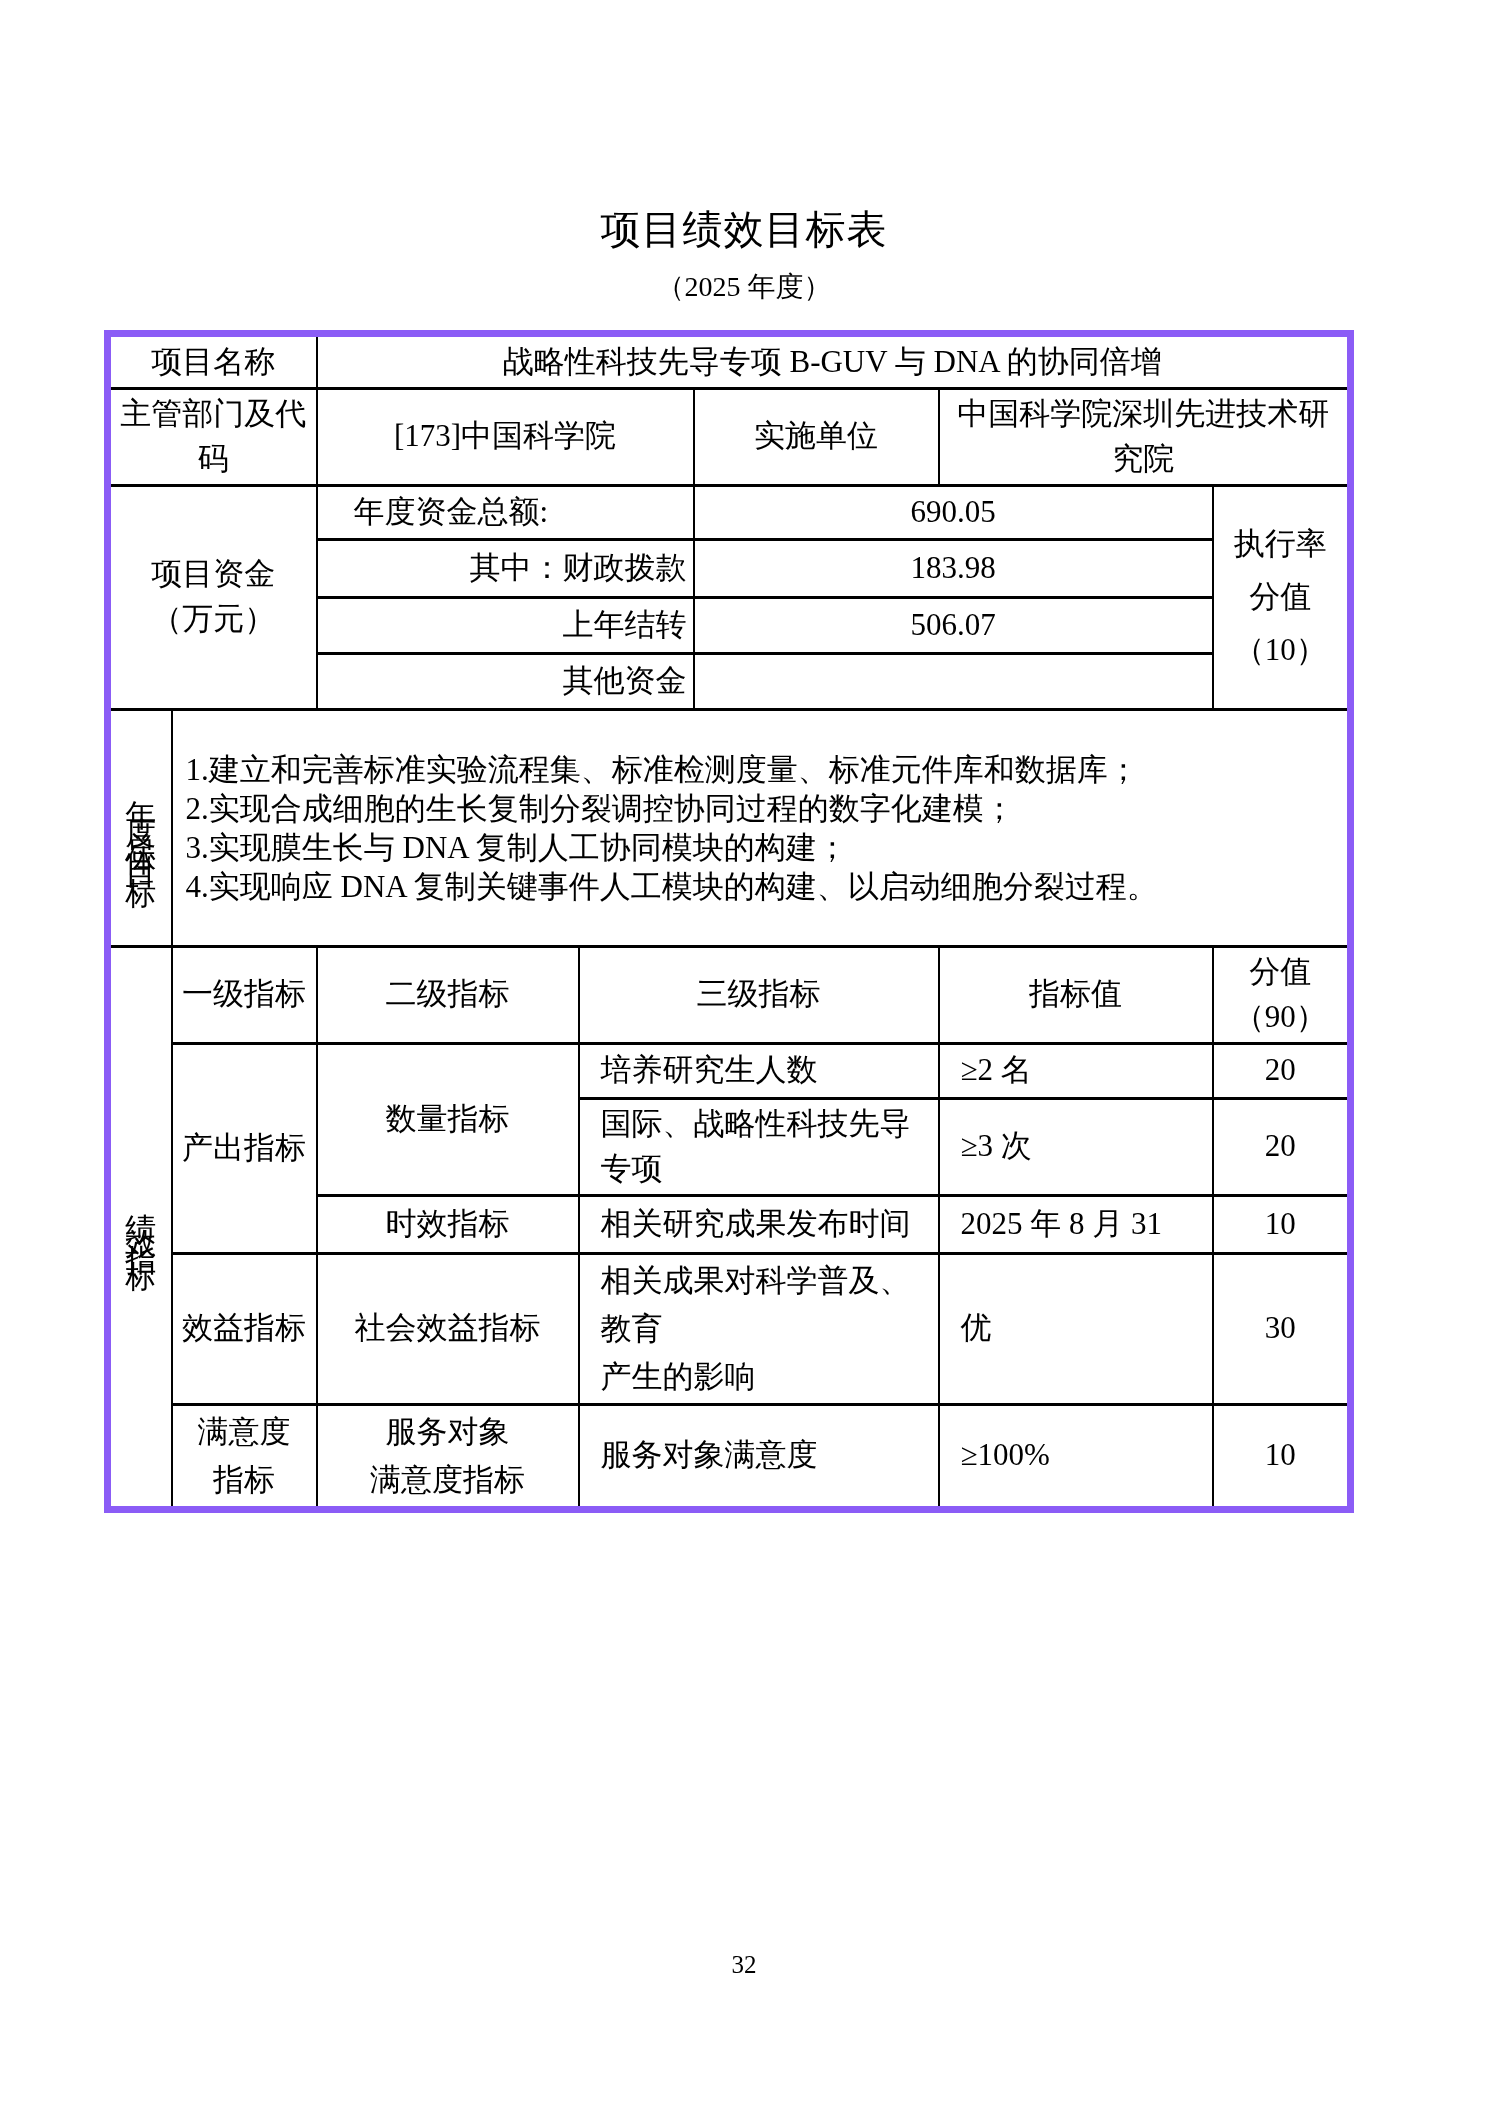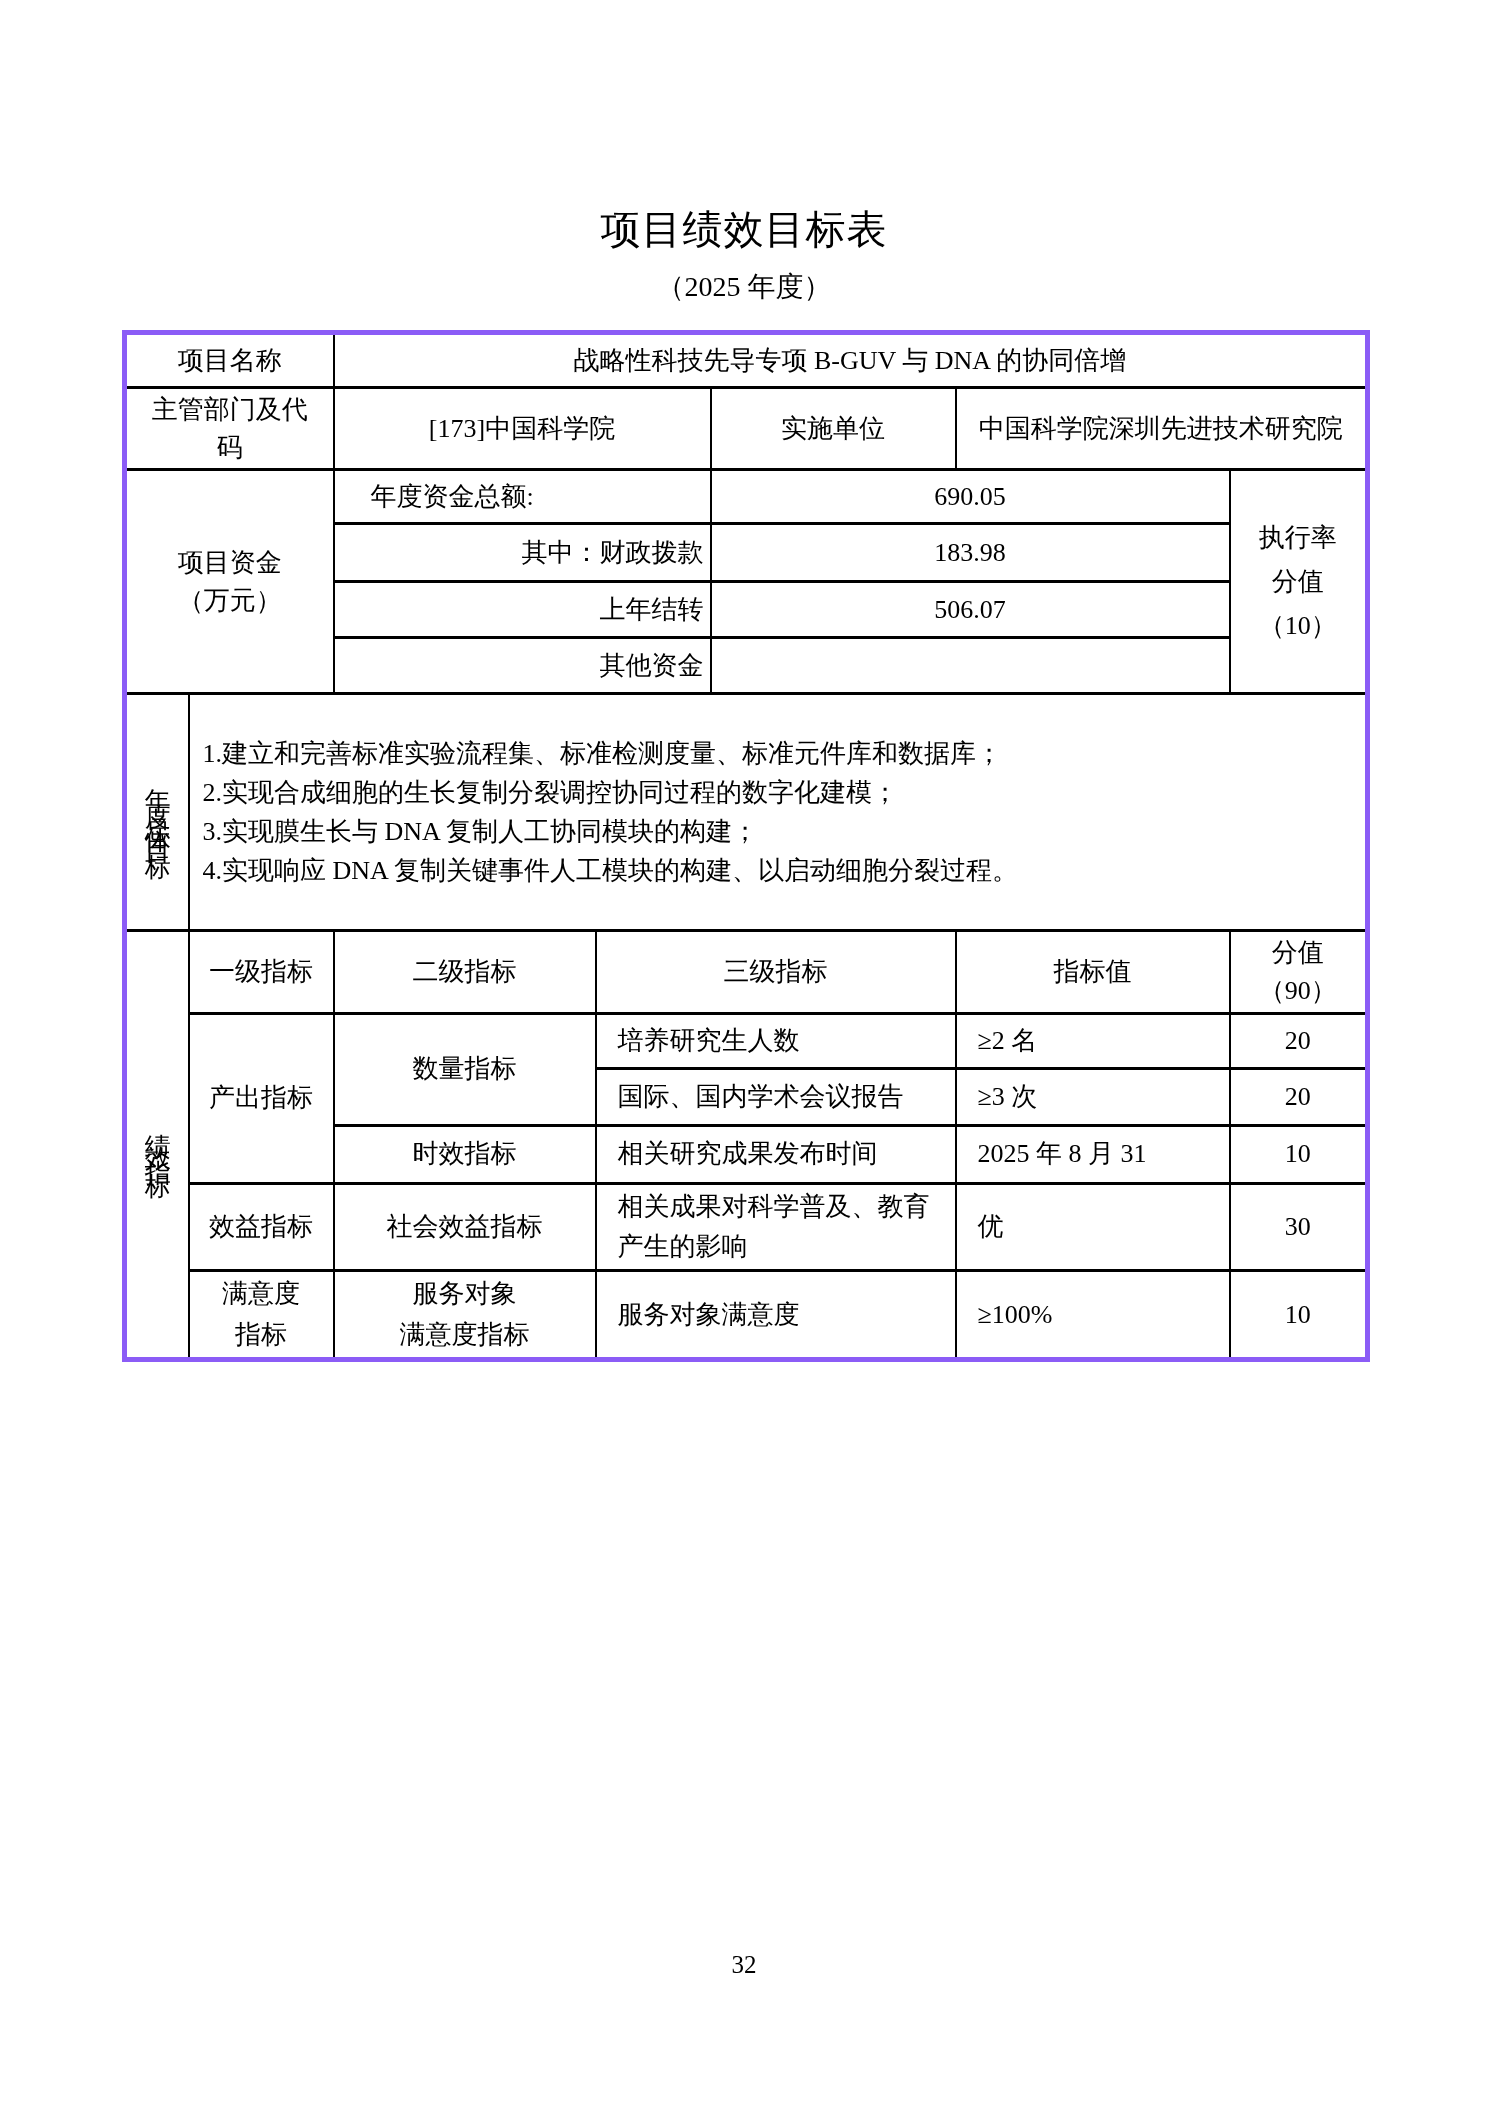--- a/index.html
+++ b/index.html
@@ -16,25 +16,25 @@
     position:absolute; top:202px; left:0; width:100%;
     margin:0; text-align:center;
     font-family:"Liberation Sans","DejaVu Sans",sans-serif;
     font-size:40px; font-weight:400; letter-spacing:1px;
   }
   .doc-subtitle {
     position:absolute; top:268px; left:0; width:100%;
     text-align:center; font-size:28px;
   }
   table.main {
-    position:absolute; top:330px; left:122px;
+    position:absolute; top:330px; left:104px;
     width:1243px;
     border-collapse:collapse; table-layout:fixed;
-    font-size:26px;
-    border:5px solid #8b5cf6;
+    font-size:31px;
+    border:7px solid #8b5cf6;
   }
   td {
     border:2px solid #000;
     border-top-width:3px; border-bottom-width:3px;
     padding:2px 6px;
     text-align:center; vertical-align:middle;
     line-height:1.45;
     overflow:hidden;
   }
   .pre { white-space:pre-line; }
@@ -133,21 +133,21 @@
 
     <tr style="height:55px">
       <td rowspan="3">产出指标</td>
       <td rowspan="2">数量指标</td>
       <td colspan="2" class="left">培养研究生人数</td>
       <td class="left">≥2 名</td>
       <td>20</td>
     </tr>
 
     <tr style="height:57px">
-      <td colspan="2" class="left">国际、国内学术会议报告</td>
+      <td colspan="2" class="left">国际、战略性科技先导专项</td>
       <td class="left">≥3 次</td>
       <td>20</td>
     </tr>
 
     <tr style="height:58px">
       <td>时效指标</td>
       <td colspan="2" class="left">相关研究成果发布时间</td>
       <td class="left">2025 年 8 月 31</td>
       <td>10</td>
     </tr>

